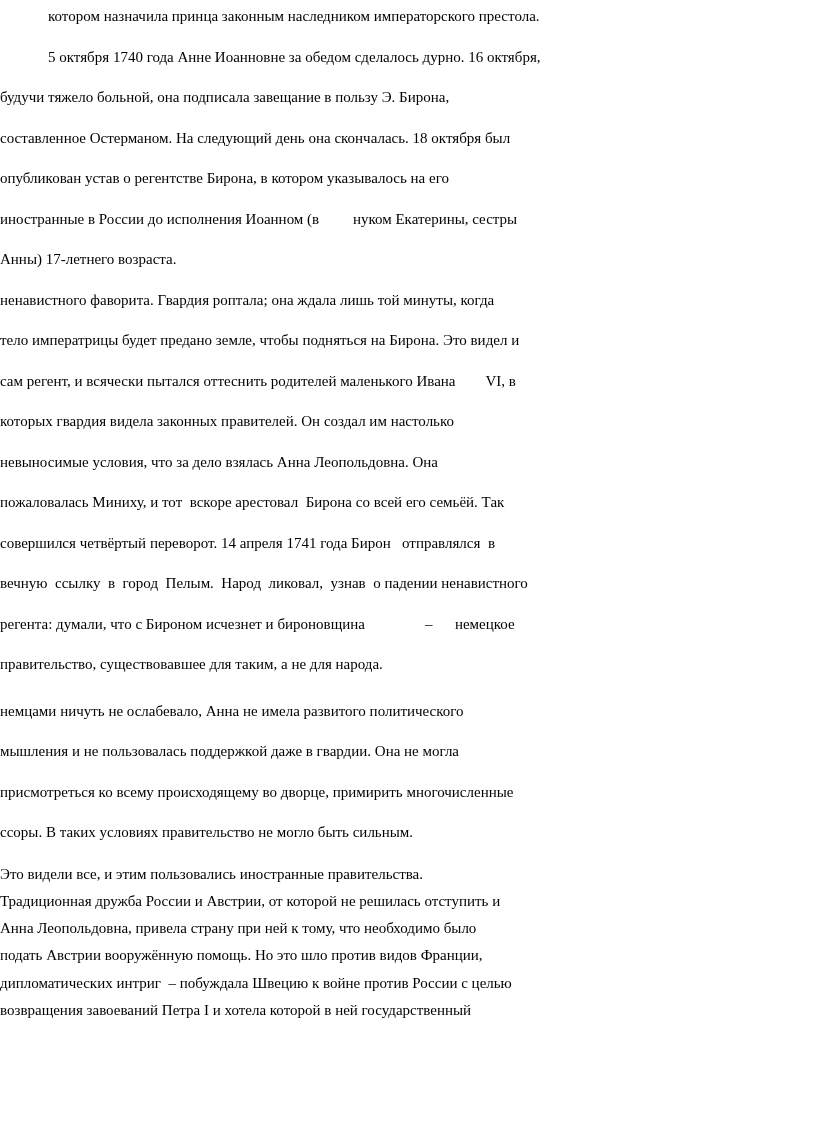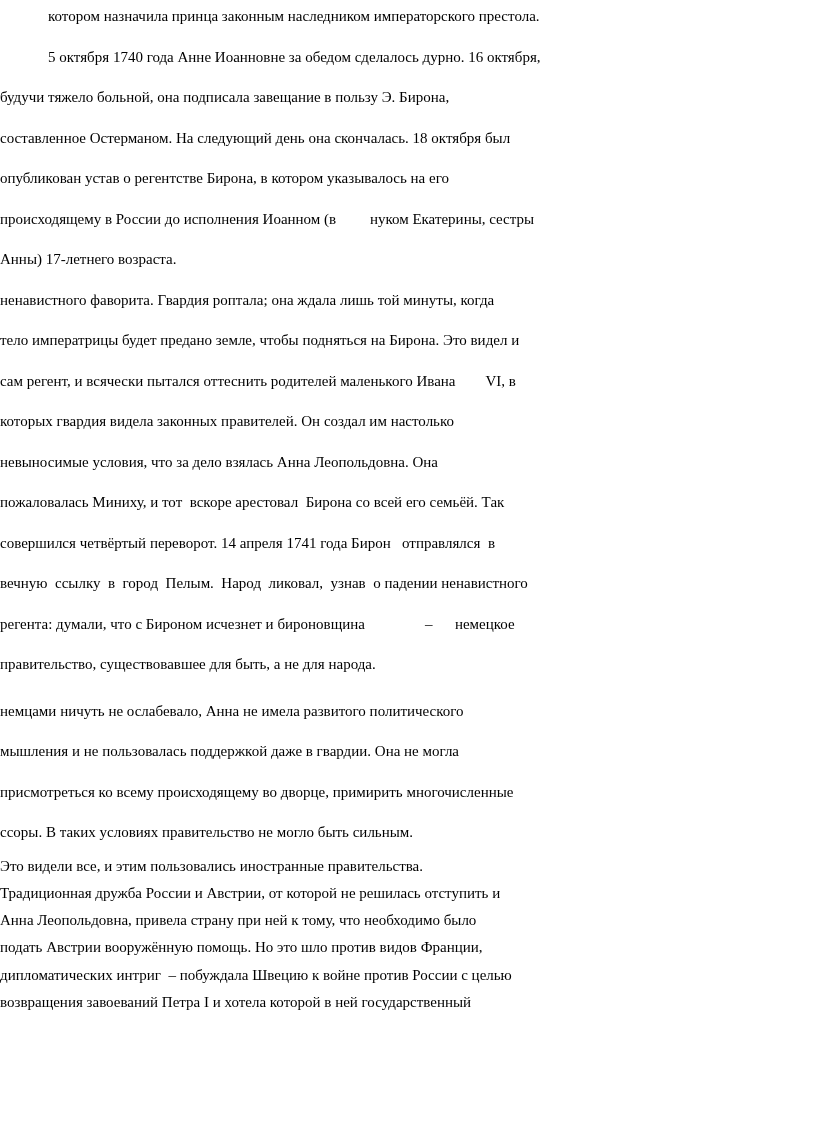--- a/index.html
+++ b/index.html
@@ -28,54 +28,54 @@
     top: 0;
     width: 816px;
   }
   .paragraph {
     margin: 0;
   }
   .paragraph.normal .line { line-height: 40.5px; }
   .paragraph.tight  .line { line-height: 27.3px; }
   .paragraph:nth-child(1) { margin-top: -4px; }
   .paragraph:nth-child(3) { margin-top: 6px; }
-  .paragraph:nth-child(4) { }
+  .paragraph:nth-child(4) { margin-top: 8px; }
   .line {
     white-space: pre;
     overflow: visible;
   }
   .line.indent {
     padding-left: 48px;
   }
 </style>
 </head>
 <body>
 
 <div class="page">
   <div class="doc">
       <div class="paragraph normal">
         <div class="line indent">котором назначила принца законным наследником императорского престола.</div>
         <div class="line indent">5 октября 1740 года Анне Иоанновне за обедом сделалось дурно. 16 октября,</div>
         <div class="line">будучи тяжело больной, она подписала завещание в пользу Э. Бирона,</div>
         <div class="line">составленное Остерманом. На следующий день она скончалась. 18 октября был</div>
         <div class="line">опубликован устав о регентстве Бирона, в котором указывалось на его</div>
-        <div class="line">происходящему в России до исполнения Иоанном (в         нуком Екатерины, сестры</div>
+        <div class="line">иностранные в России до исполнения Иоанном (в         нуком Екатерины, сестры</div>
         <div class="line">Анны) 17-летнего возраста.</div>
       </div>
       <div class="paragraph normal">
         <div class="line">ненавистного фаворита. Гвардия роптала; она ждала лишь той минуты, когда</div>
         <div class="line">тело императрицы будет предано земле, чтобы подняться на Бирона. Это видел и</div>
         <div class="line">сам регент, и всячески пытался оттеснить родителей маленького Ивана        VI, в</div>
         <div class="line">которых гвардия видела законных правителей. Он создал им настолько</div>
         <div class="line">невыносимые условия, что за дело взялась Анна Леопольдовна. Она</div>
         <div class="line">пожаловалась Миниху, и тот  вскоре арестовал  Бирона со всей его семьёй. Так</div>
         <div class="line">совершился четвёртый переворот. 14 апреля 1741 года Бирон   отправлялся  в</div>
         <div class="line">вечную  ссылку  в  город  Пелым.  Народ  ликовал,  узнав  о падении ненавистного</div>
         <div class="line">регента: думали, что с Бироном исчезнет и бироновщина                –      немецкое</div>
-        <div class="line">правительство, существовавшее для быть, а не для народа.</div>
+        <div class="line">правительство, существовавшее для таким, а не для народа.</div>
       </div>
       <div class="paragraph normal">
         <div class="line">немцами ничуть не ослабевало, Анна не имела развитого политического</div>
         <div class="line">мышления и не пользовалась поддержкой даже в гвардии. Она не могла</div>
         <div class="line">присмотреться ко всему происходящему во дворце, примирить многочисленные</div>
         <div class="line">ссоры. В таких условиях правительство не могло быть сильным.</div>
       </div>
       <div class="paragraph tight">
         <div class="line">Это видели все, и этим пользовались иностранные правительства.</div>
         <div class="line">Традиционная дружба России и Австрии, от которой не решилась отступить и</div>

